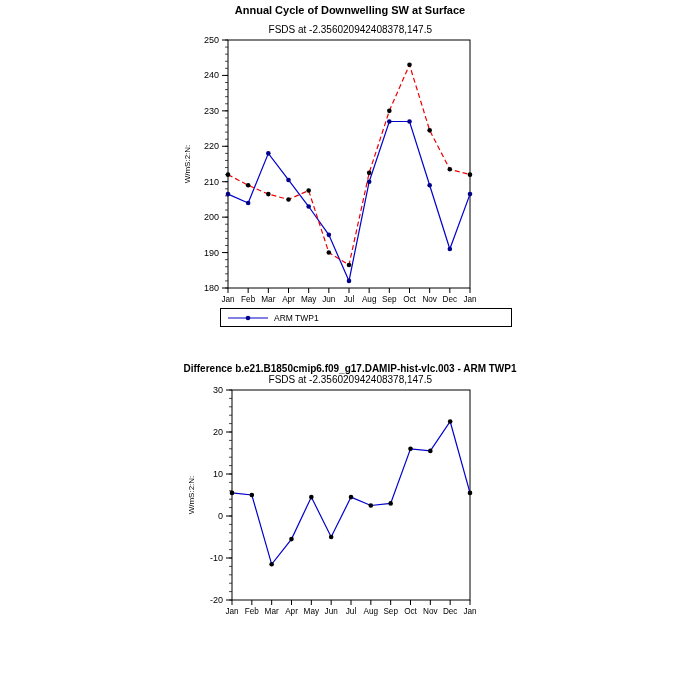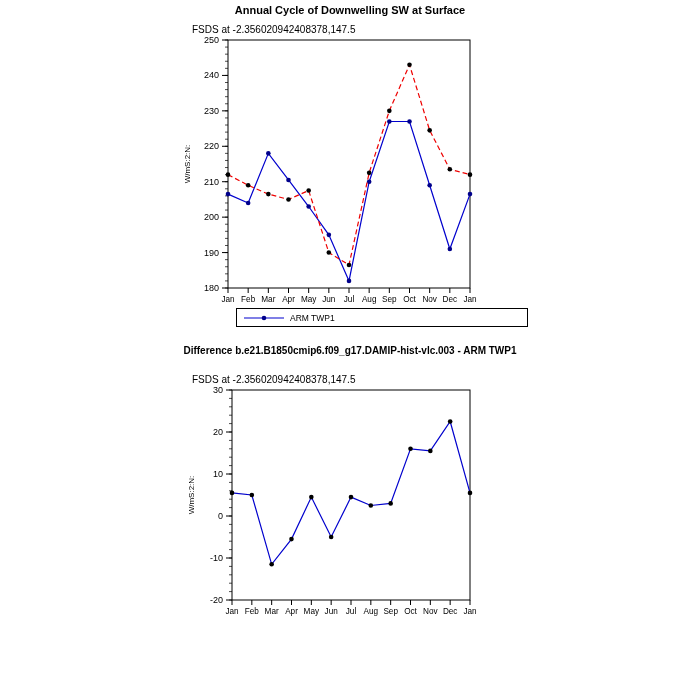--- a/index.html
+++ b/index.html
@@ -1,21 +1,21 @@
 <!DOCTYPE html>
 <html><head>
 <meta charset="utf-8">
 <style>
   html,body{margin:0;padding:0;background:#ffffff;}
   #canvas{position:relative;width:700px;height:700px;background:#ffffff;overflow:hidden;
           font-family:"Liberation Sans","DejaVu Sans",sans-serif;color:#000;}
   #plot-svg{position:absolute;left:0;top:0;}
   .title{position:absolute;width:700px;text-align:center;font-weight:bold;color:#000;}
-  .subtitle{position:absolute;left:192px;width:240px;text-align:left;font-size:10px;color:#000;}
-  #legend1{position:absolute;left:236px;top:308px;width:292px;border:1px solid #000;
+  .subtitle{position:absolute;left:192px;width:240px;text-align:right;font-size:10px;color:#000;}
+  #legend1{position:absolute;left:220px;top:308px;width:292px;border:1px solid #000;
            background:#fff;padding:2px 5px;box-sizing:border-box;}
   .legend-row{display:flex;align-items:center;height:13px;}
   .legend-sample{flex:0 0 auto;margin-right:4px;}
   .legend-label{font-size:8.5px;color:#000;white-space:nowrap;}
 </style>
 </head>
 <body>
 
 <div id="canvas">
   <svg id="plot-svg" width="700" height="700">
@@ -219,15 +219,15 @@
   <div id="legend1">
       <div class="legend-row">
         <svg width="44" height="10" class="legend-sample">
           <line x1="2" y1="5" x2="42" y2="5" stroke="#0000cd" stroke-width="1.2"></line>
           <circle cx="22" cy="5" r="2.3" fill="#00008b"></circle>
         </svg>
         <span class="legend-label">ARM TWP1</span>
       </div>
     </div>
 
-  <div class="title" style="top:345px;font-size:10px;">Difference b.e21.B1850cmip6.f09_g17.DAMIP-hist-vlc.003 - ARM TWP1</div>
+  <div class="title" style="top:363px;font-size:10px;">Difference b.e21.B1850cmip6.f09_g17.DAMIP-hist-vlc.003 - ARM TWP1</div>
   <div class="subtitle" style="top:374px;">FSDS at -2.356020942408378,147.5</div>
 </div>
 
 </body></html>

